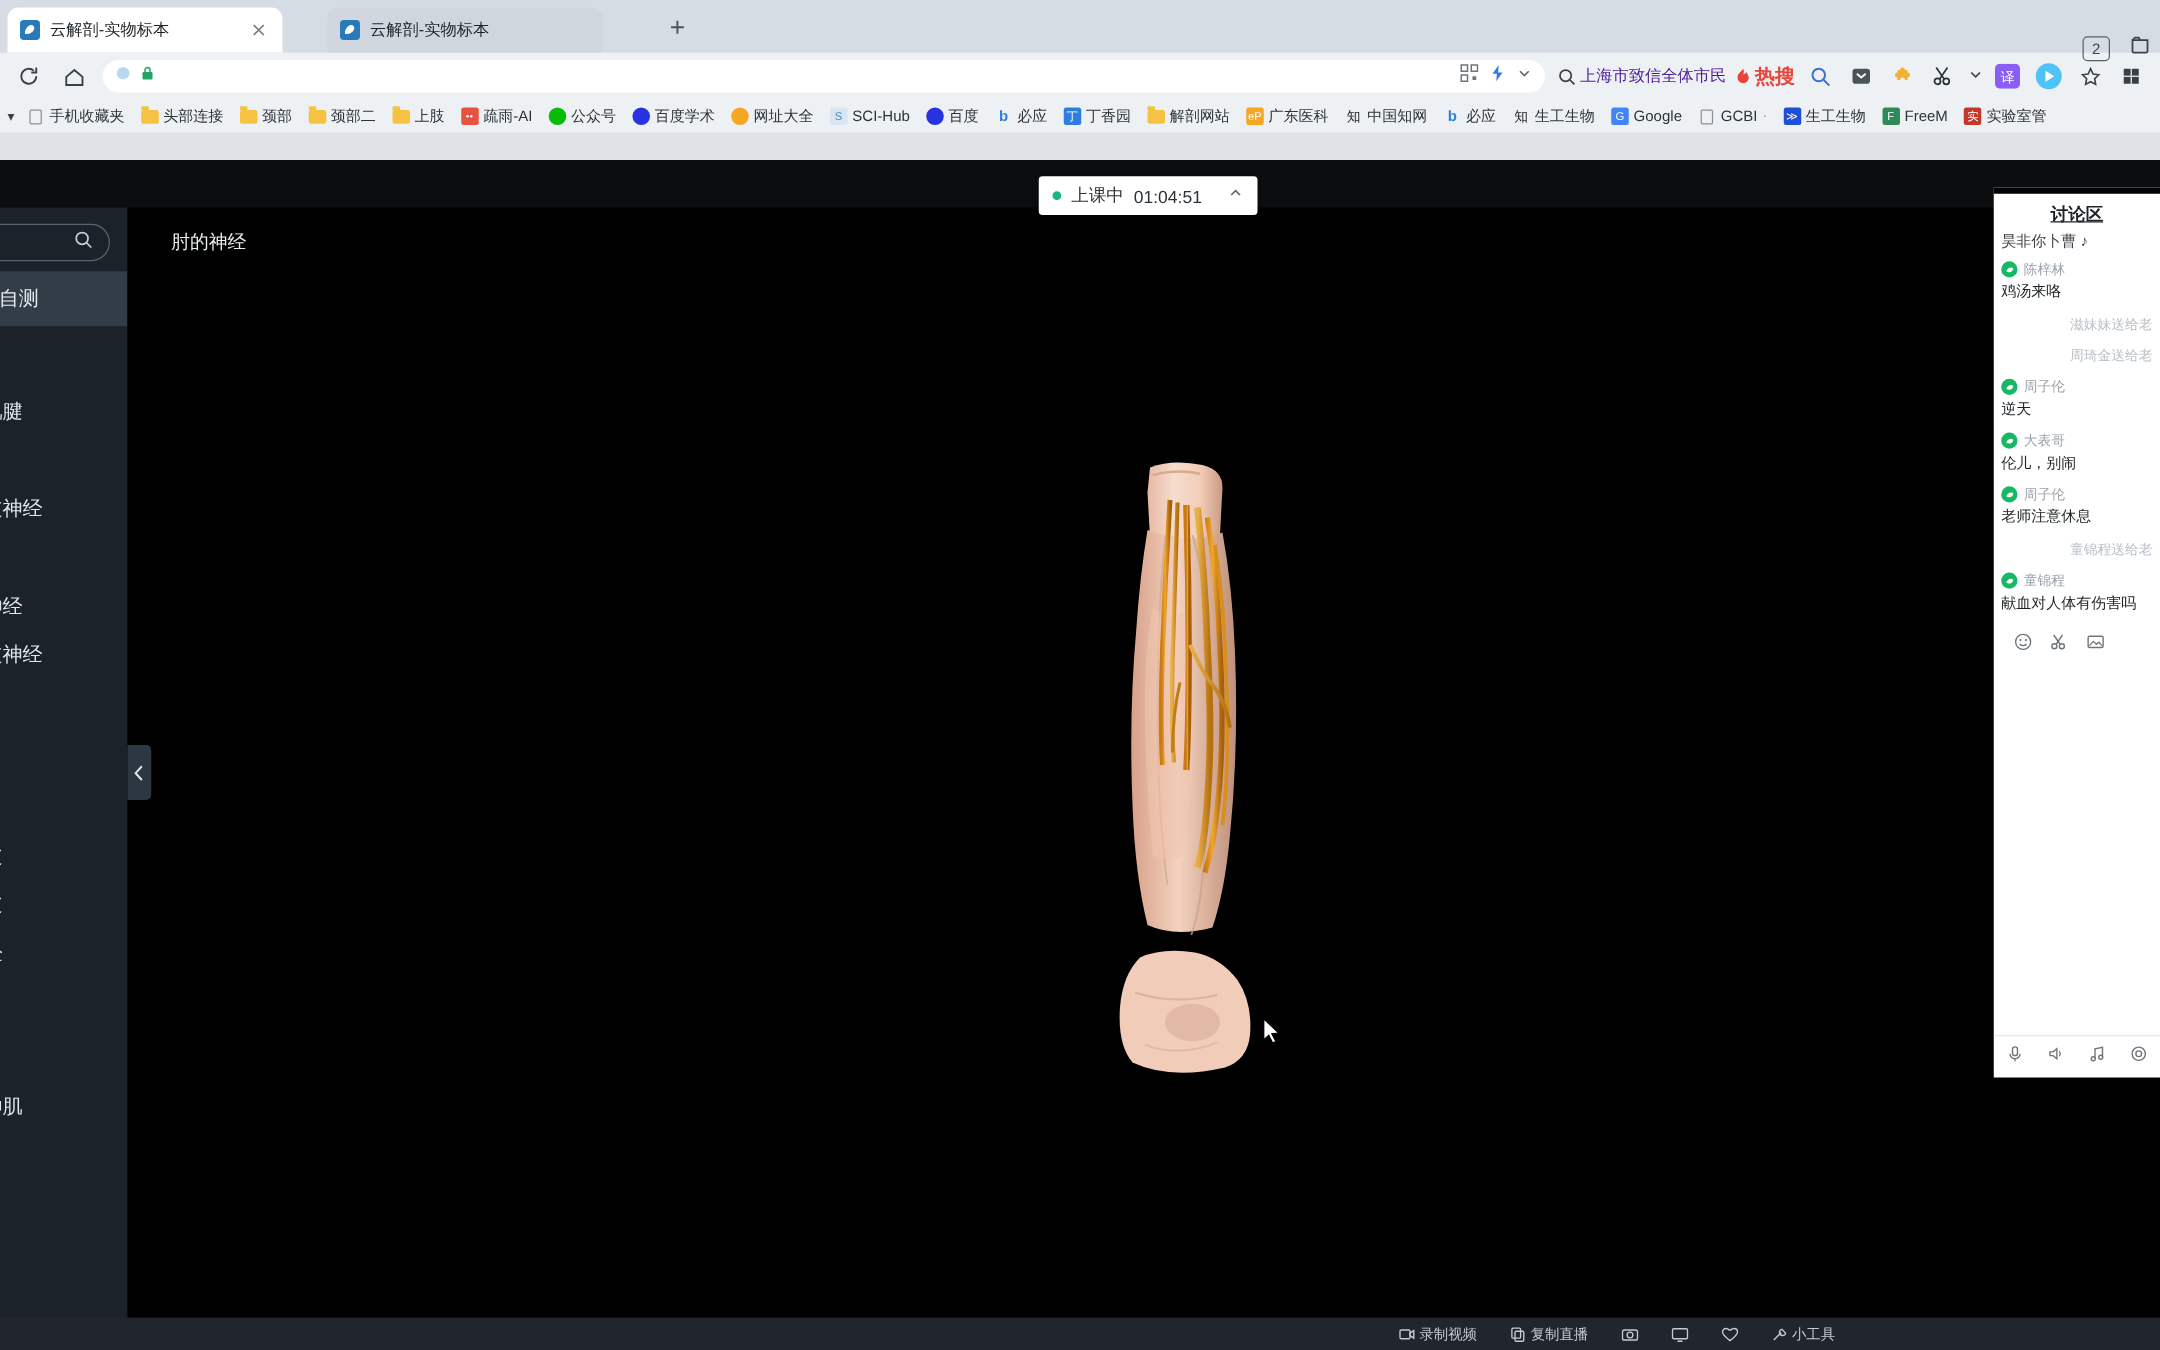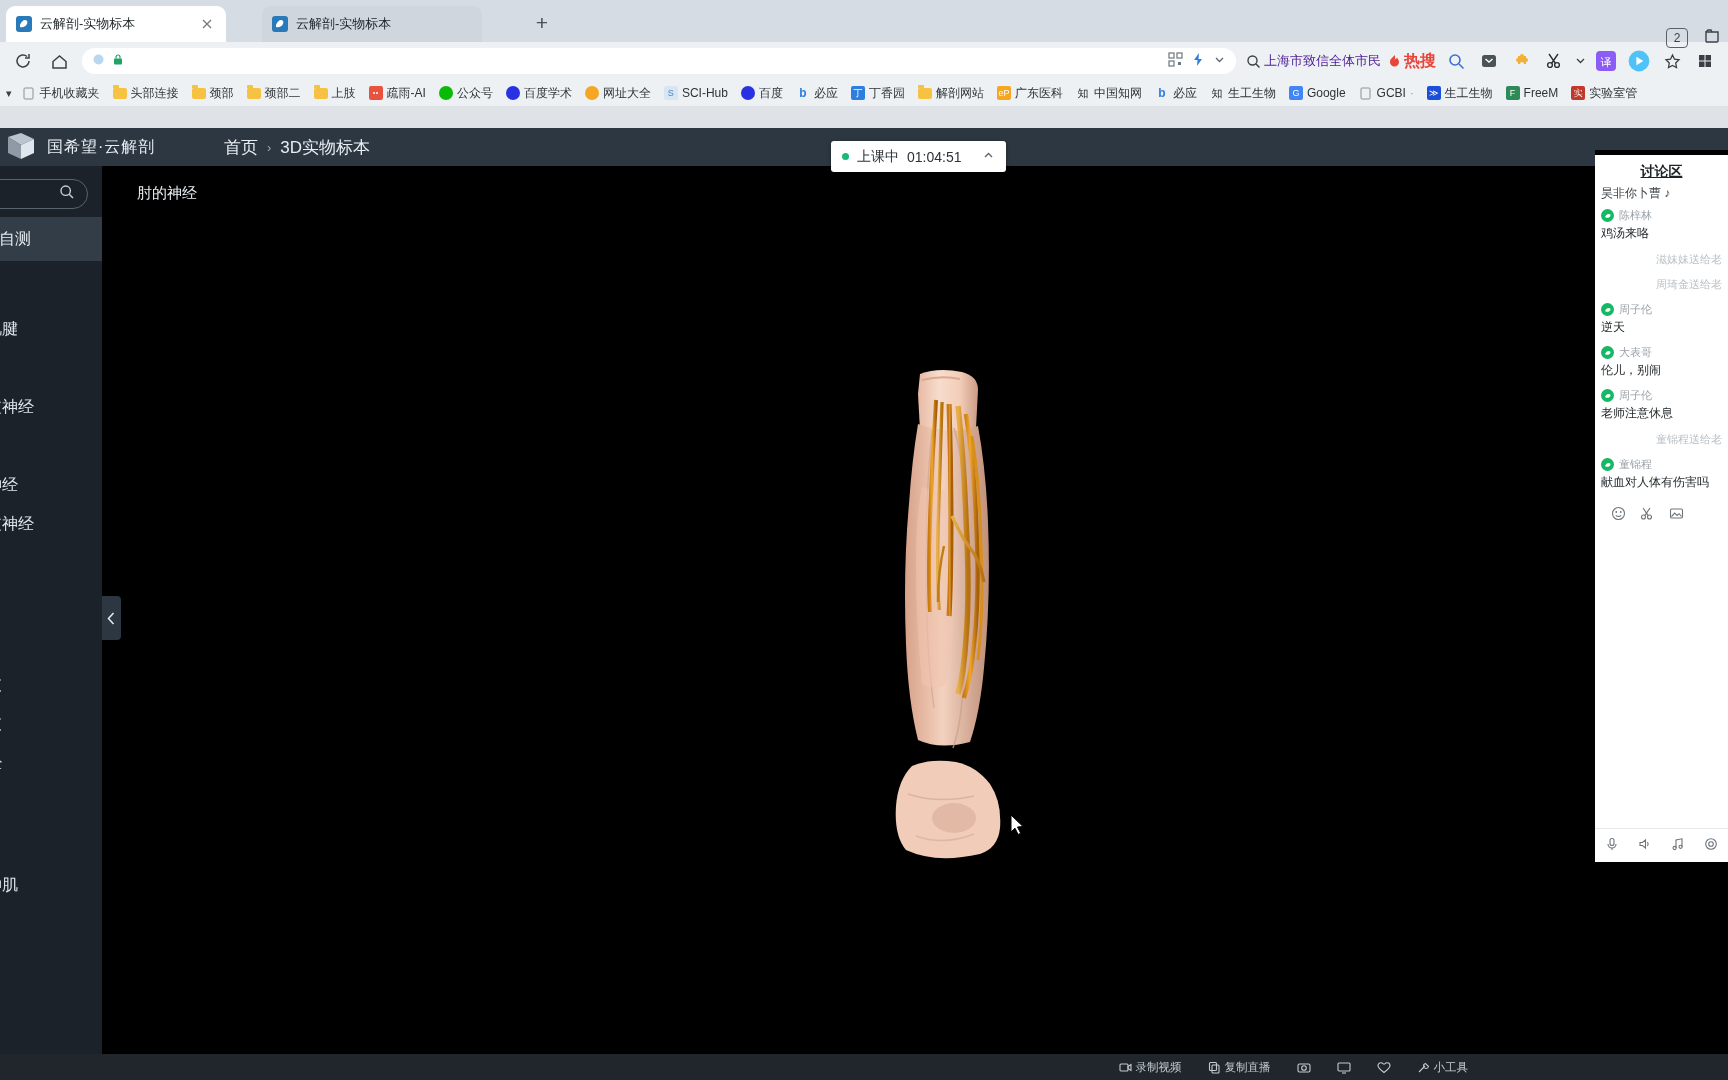--- a/index.html
+++ b/index.html
@@ -377,37 +377,20 @@
         <span class="bm-label">FreeM</span>
       </div>
     <div class="bm">
         <span class="bm-ico" style="background:#c0392b;">实</span>
         <span class="bm-label">实验室管</span>
       </div>
   </div>
 
   <div class="app">
 
-    <div class="apphead">
-      <div class="logo">
-        <span class="logo-mark">
-          <svg width="34" height="32" viewBox="0 0 34 32">
-            <path d="M4 6 L17 2 L30 8 L17 14 Z" fill="#b9c4ce"></path>
-            <path d="M4 6 L4 22 L17 28 L17 14 Z" fill="#8e9aa5"></path>
-            <path d="M30 8 L30 22 L17 28 L17 14 Z" fill="#dfe6ec"></path>
-          </svg>
-        </span>
-        <span class="logo-text">国希望·云解剖</span>
-      </div>
-      <div class="breadcrumb">
-        <span>首页</span>
-        <span class="crumb-sep">›</span>
-        <span>3D实物标本</span>
-      </div>
-    </div>
 
     <div class="timer">
       <span class="timer-dot"></span>
       <span class="timer-text">上课中</span>
       <span class="timer-text">01:04:51</span>
       <span class="timer-chev">
         <svg width="13" height="13" viewBox="0 0 13 13">
             <path d="M3 8l3.5-3.5L10 8" fill="none" stroke="#5d666e" stroke-width="1.4"></path>
           </svg>
       </span>

